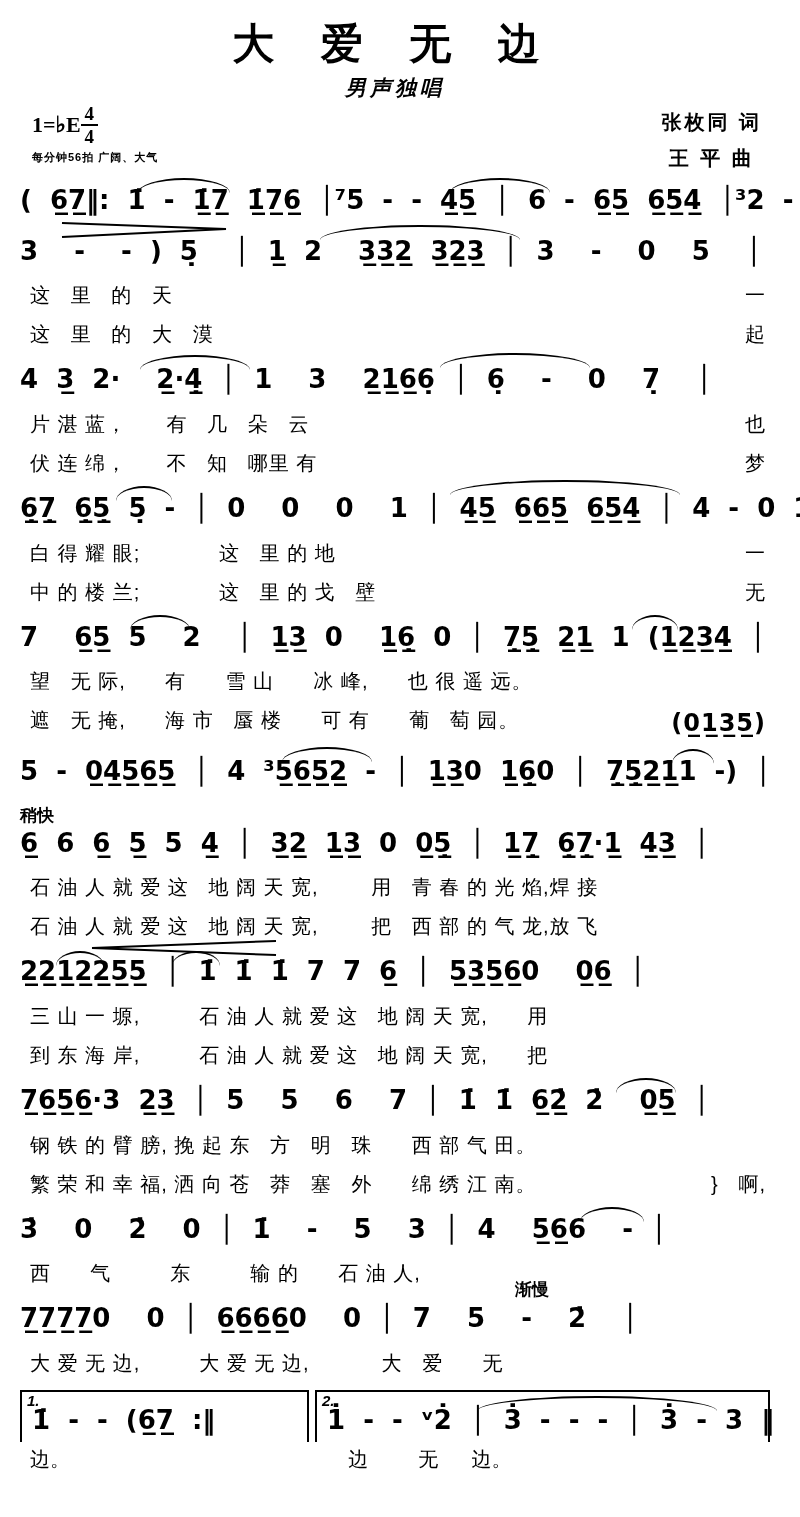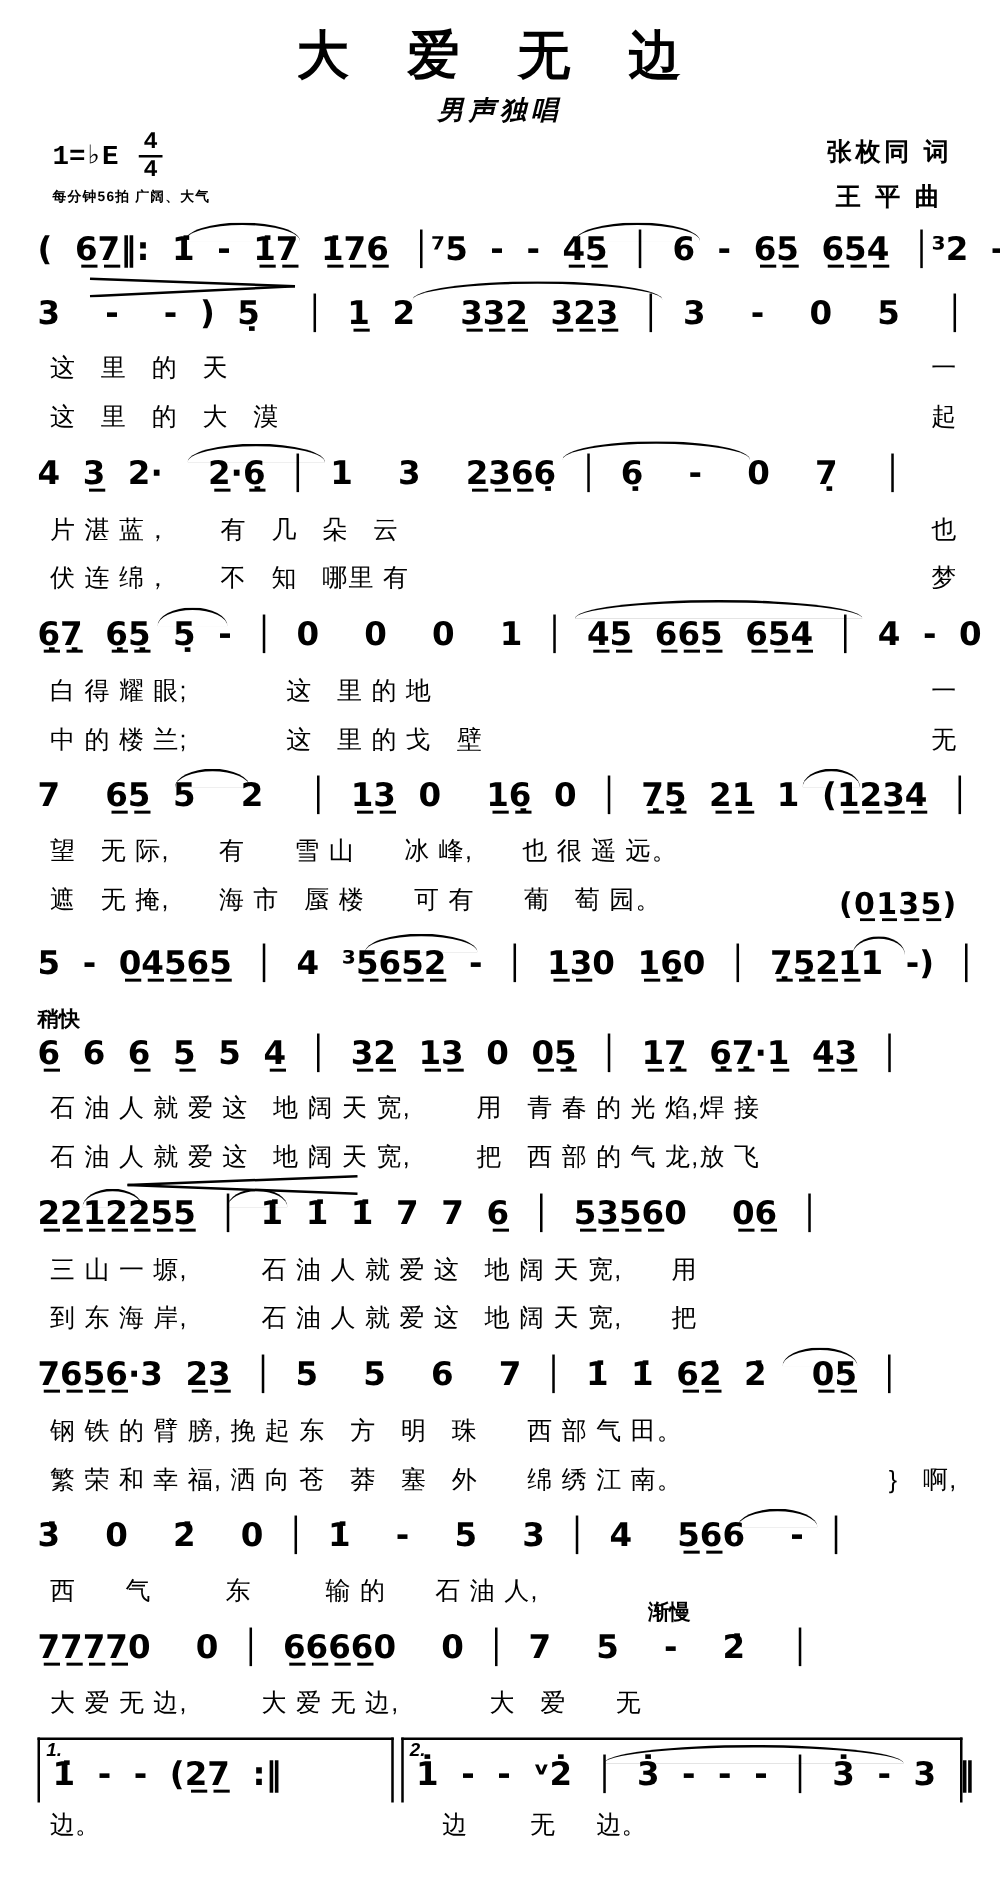--- a/index.html
+++ b/index.html
@@ -1,25 +1,25 @@
 <!DOCTYPE html>
 <html><head>
 <meta charset="utf-8">
 <style>
   html,body{margin:0;padding:0;background:#ffffff;color:#000;}
   body{width:800px;height:1517px;font-family:"Liberation Sans",sans-serif;overflow:hidden;}
-  .page{padding:12px 30px 0 30px;position:relative;}
+  .page{padding:12px 30px 0 20px;position:relative;}
 
   .title{text-align:center;font-family:"Liberation Serif",serif;font-weight:bold;
          font-size:42px;letter-spacing:18px;margin-top:4px;}
   .subtitle{text-align:center;font-size:21px;font-weight:bold;margin-top:2px;letter-spacing:4px;font-style:italic;}
 
   .head-row{position:relative;height:78px;margin-top:2px;}
-  .keyblock{position:absolute;left:12px;top:0;font-family:Liberation Mono, monospace;
-            font-weight:bold;font-size:22px;display:flex;align-items:center;gap:16px;}
+  .keyblock{position:absolute;left:12px;top:0;font-family:Liberation Serif, serif;
+            font-weight:bold;font-size:22px;display:flex;align-items:center;gap:0;}
   .frac{display:inline-flex;flex-direction:column;line-height:1;text-align:center;font-size:19px;}
   .frac .top{border-bottom:2px solid #000;padding:0 4px 1px 4px;}
   .frac .bot{padding-top:1px;}
   .tempo{position:absolute;left:12px;top:46px;font-size:11px;font-weight:bold;letter-spacing:1px;}
   .credits{position:absolute;right:8px;top:0;text-align:center;font-size:20px;line-height:1.8;
            letter-spacing:3px;font-weight:bold;}
 
   .system{position:relative;margin-bottom:13px;}
   .music-wrap{position:relative;}
   .music{font-family:"DejaVu Sans",sans-serif;font-weight:bold;font-size:26px;
@@ -92,21 +92,21 @@
     <div class="lyric">
       <span>这   里   的   大   漠</span>
       <span class="r">起</span>
     </div>
   </div>
 
   <div class="system">
     <div class="music-wrap">
       <div class="slur" style="left:120px;top:-6px;width:110px;"></div>
       <div class="slur" style="left:420px;top:-8px;width:150px;"></div>
-      <div class="music">4 3̲ 2·  2̲·6̲̣ │ 1  3  2̲3̲6̲6̣ │ 6̣  -  0  7̣  │</div>
+      <div class="music">4 3̲ 2·  2̲·4̲̣ │ 1  3  2̲1̲6̲6̣ │ 6̣  -  0  7̣  │</div>
     </div>
     <div class="lyric">
       <span>片 湛 蓝，      有   几   朵   云</span>
       <span class="r">也</span>
     </div>
     <div class="lyric">
       <span>伏 连 绵，      不   知   哪里 有</span>
       <span class="r">梦</span>
     </div>
   </div>
@@ -212,21 +212,21 @@
     </div>
     <div class="lyric">
       <span>大 爱 无 边,         大 爱 无 边,           大   爱      无</span>
     </div>
   </div>
 
   <div class="system">
     <div class="finale">
       <div class="volta v1">
         <span class="volta-label">1.</span>
-        <div class="music">1̇ - - (2̲7̲ :‖</div>
+        <div class="music">1̇ - - (6̲7̲ :‖</div>
       </div>
       <div class="volta v2">
         <span class="volta-label">2.</span>
         <div class="music-wrap">
           <div class="slur" style="left:150px;top:-6px;width:240px;"></div>
           <div class="music">1̇ - - ᵛ2̇ │ 3̇ - - - │ 3̇ - 3 ‖</div>
         </div>
       </div>
     </div>
     <div class="finale-lyric">

